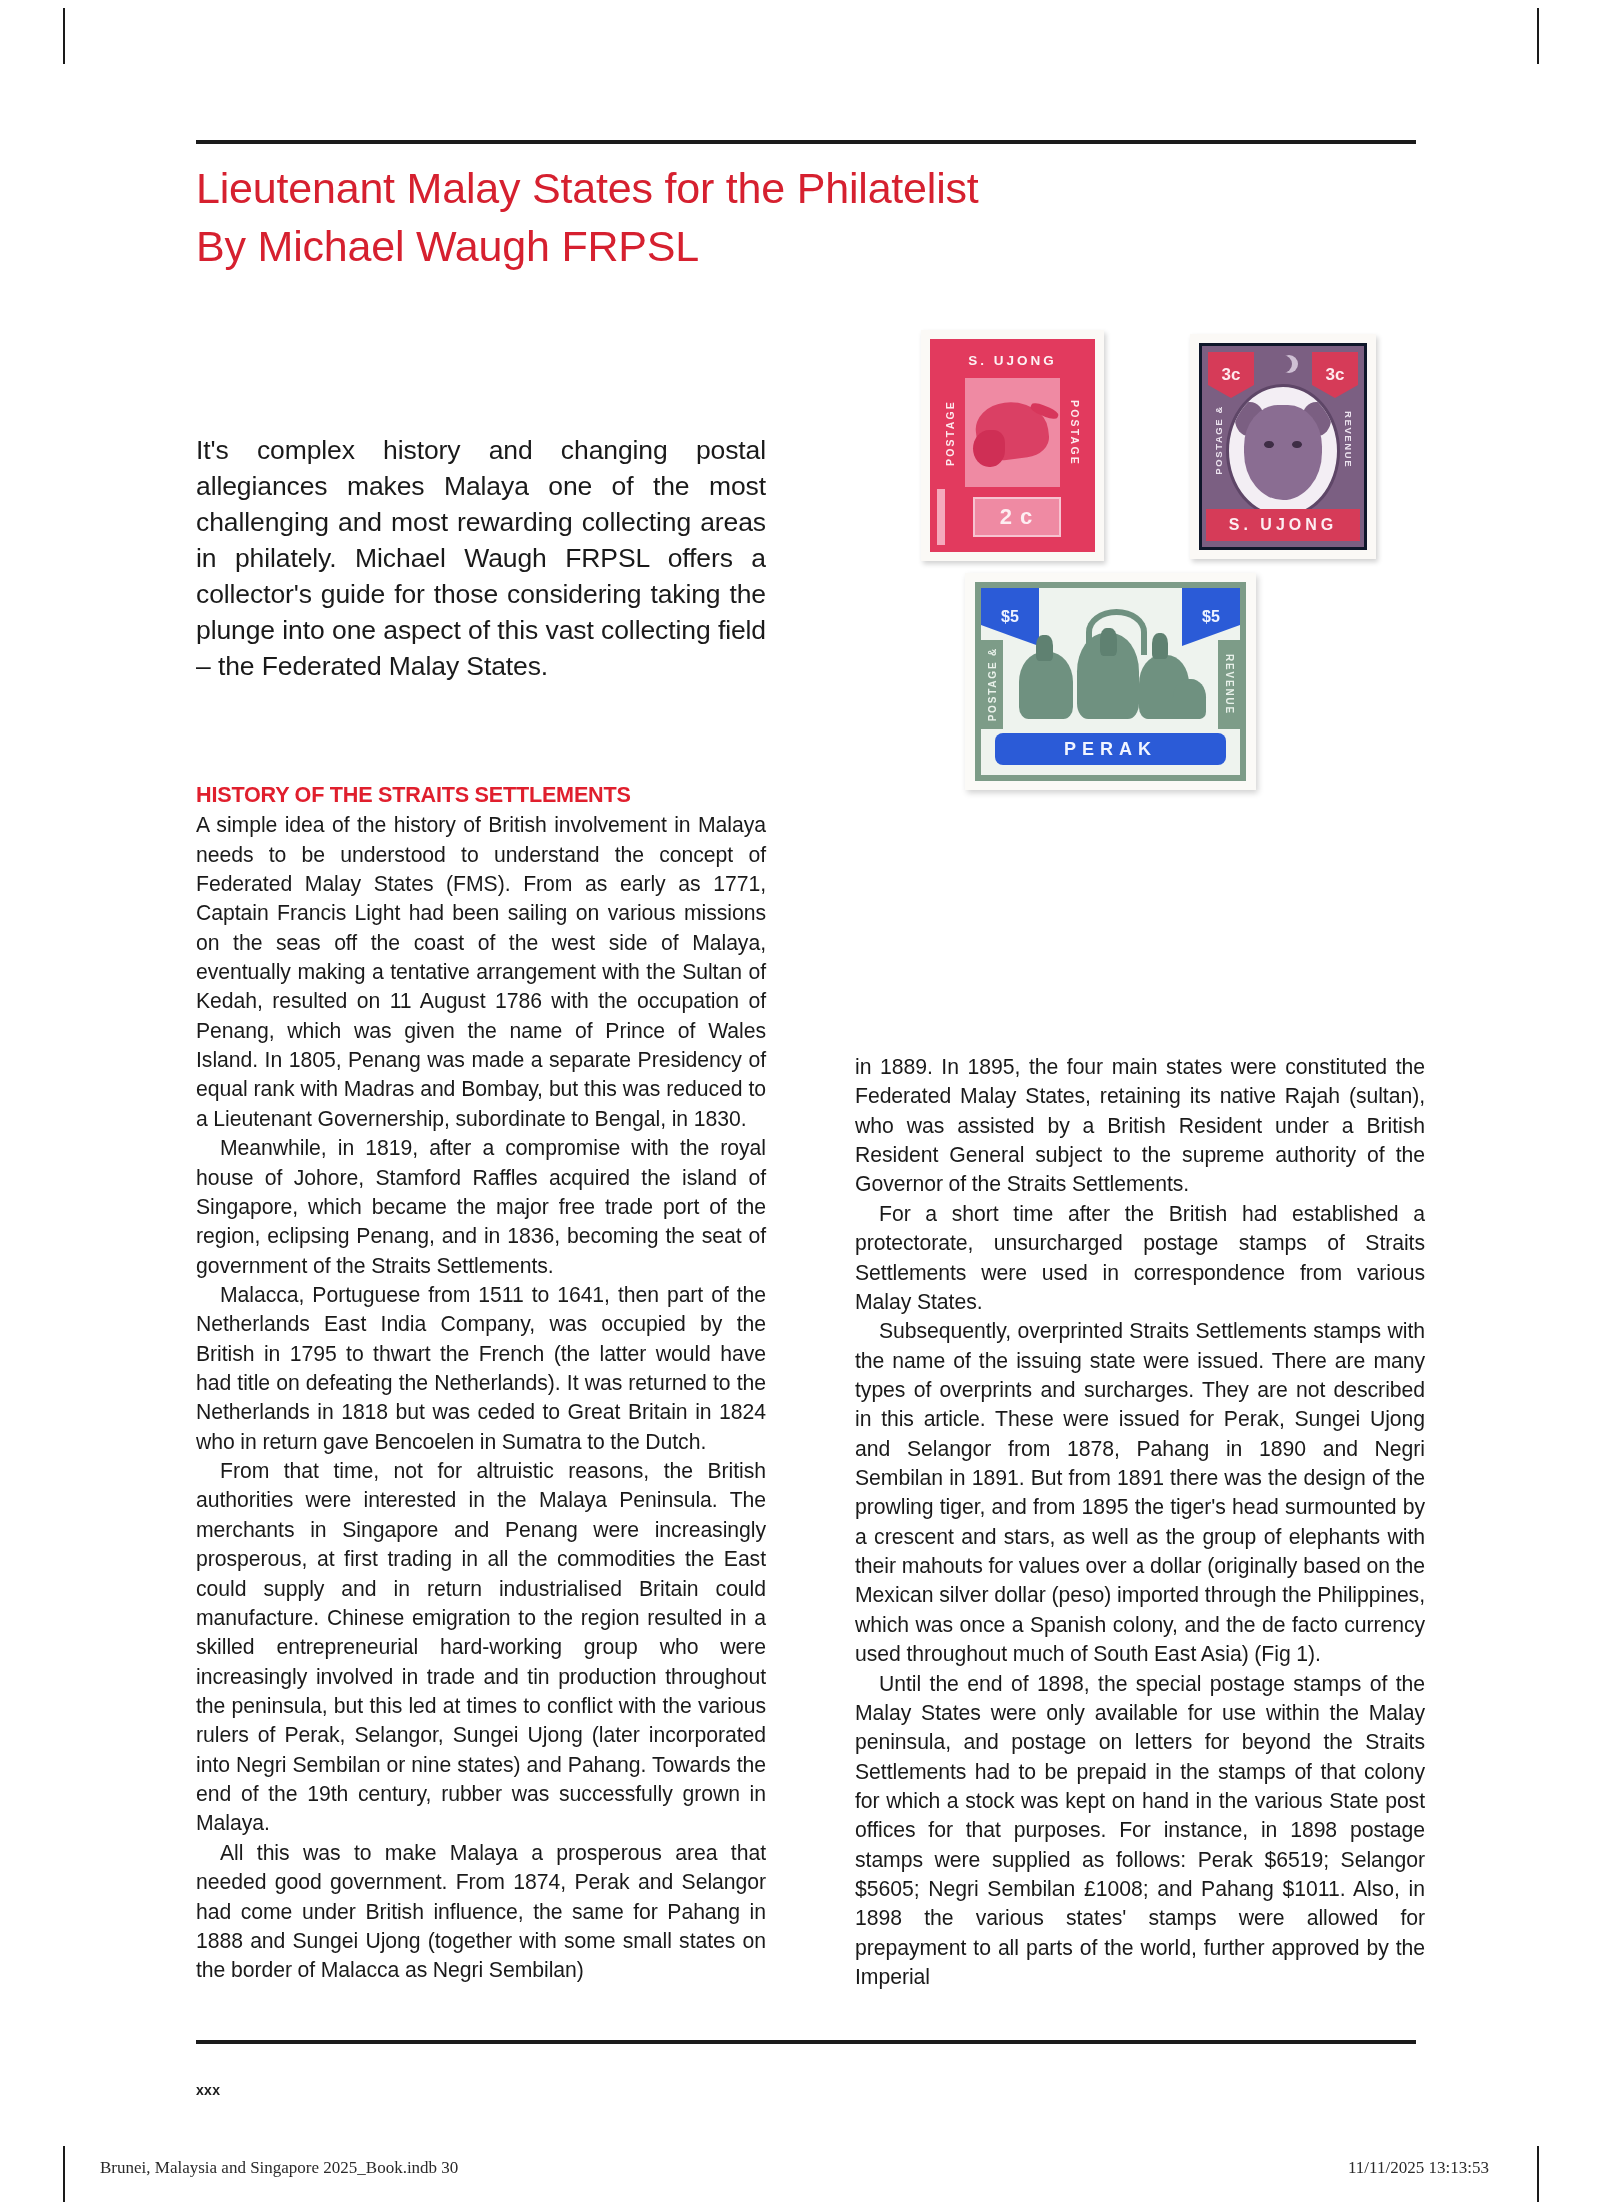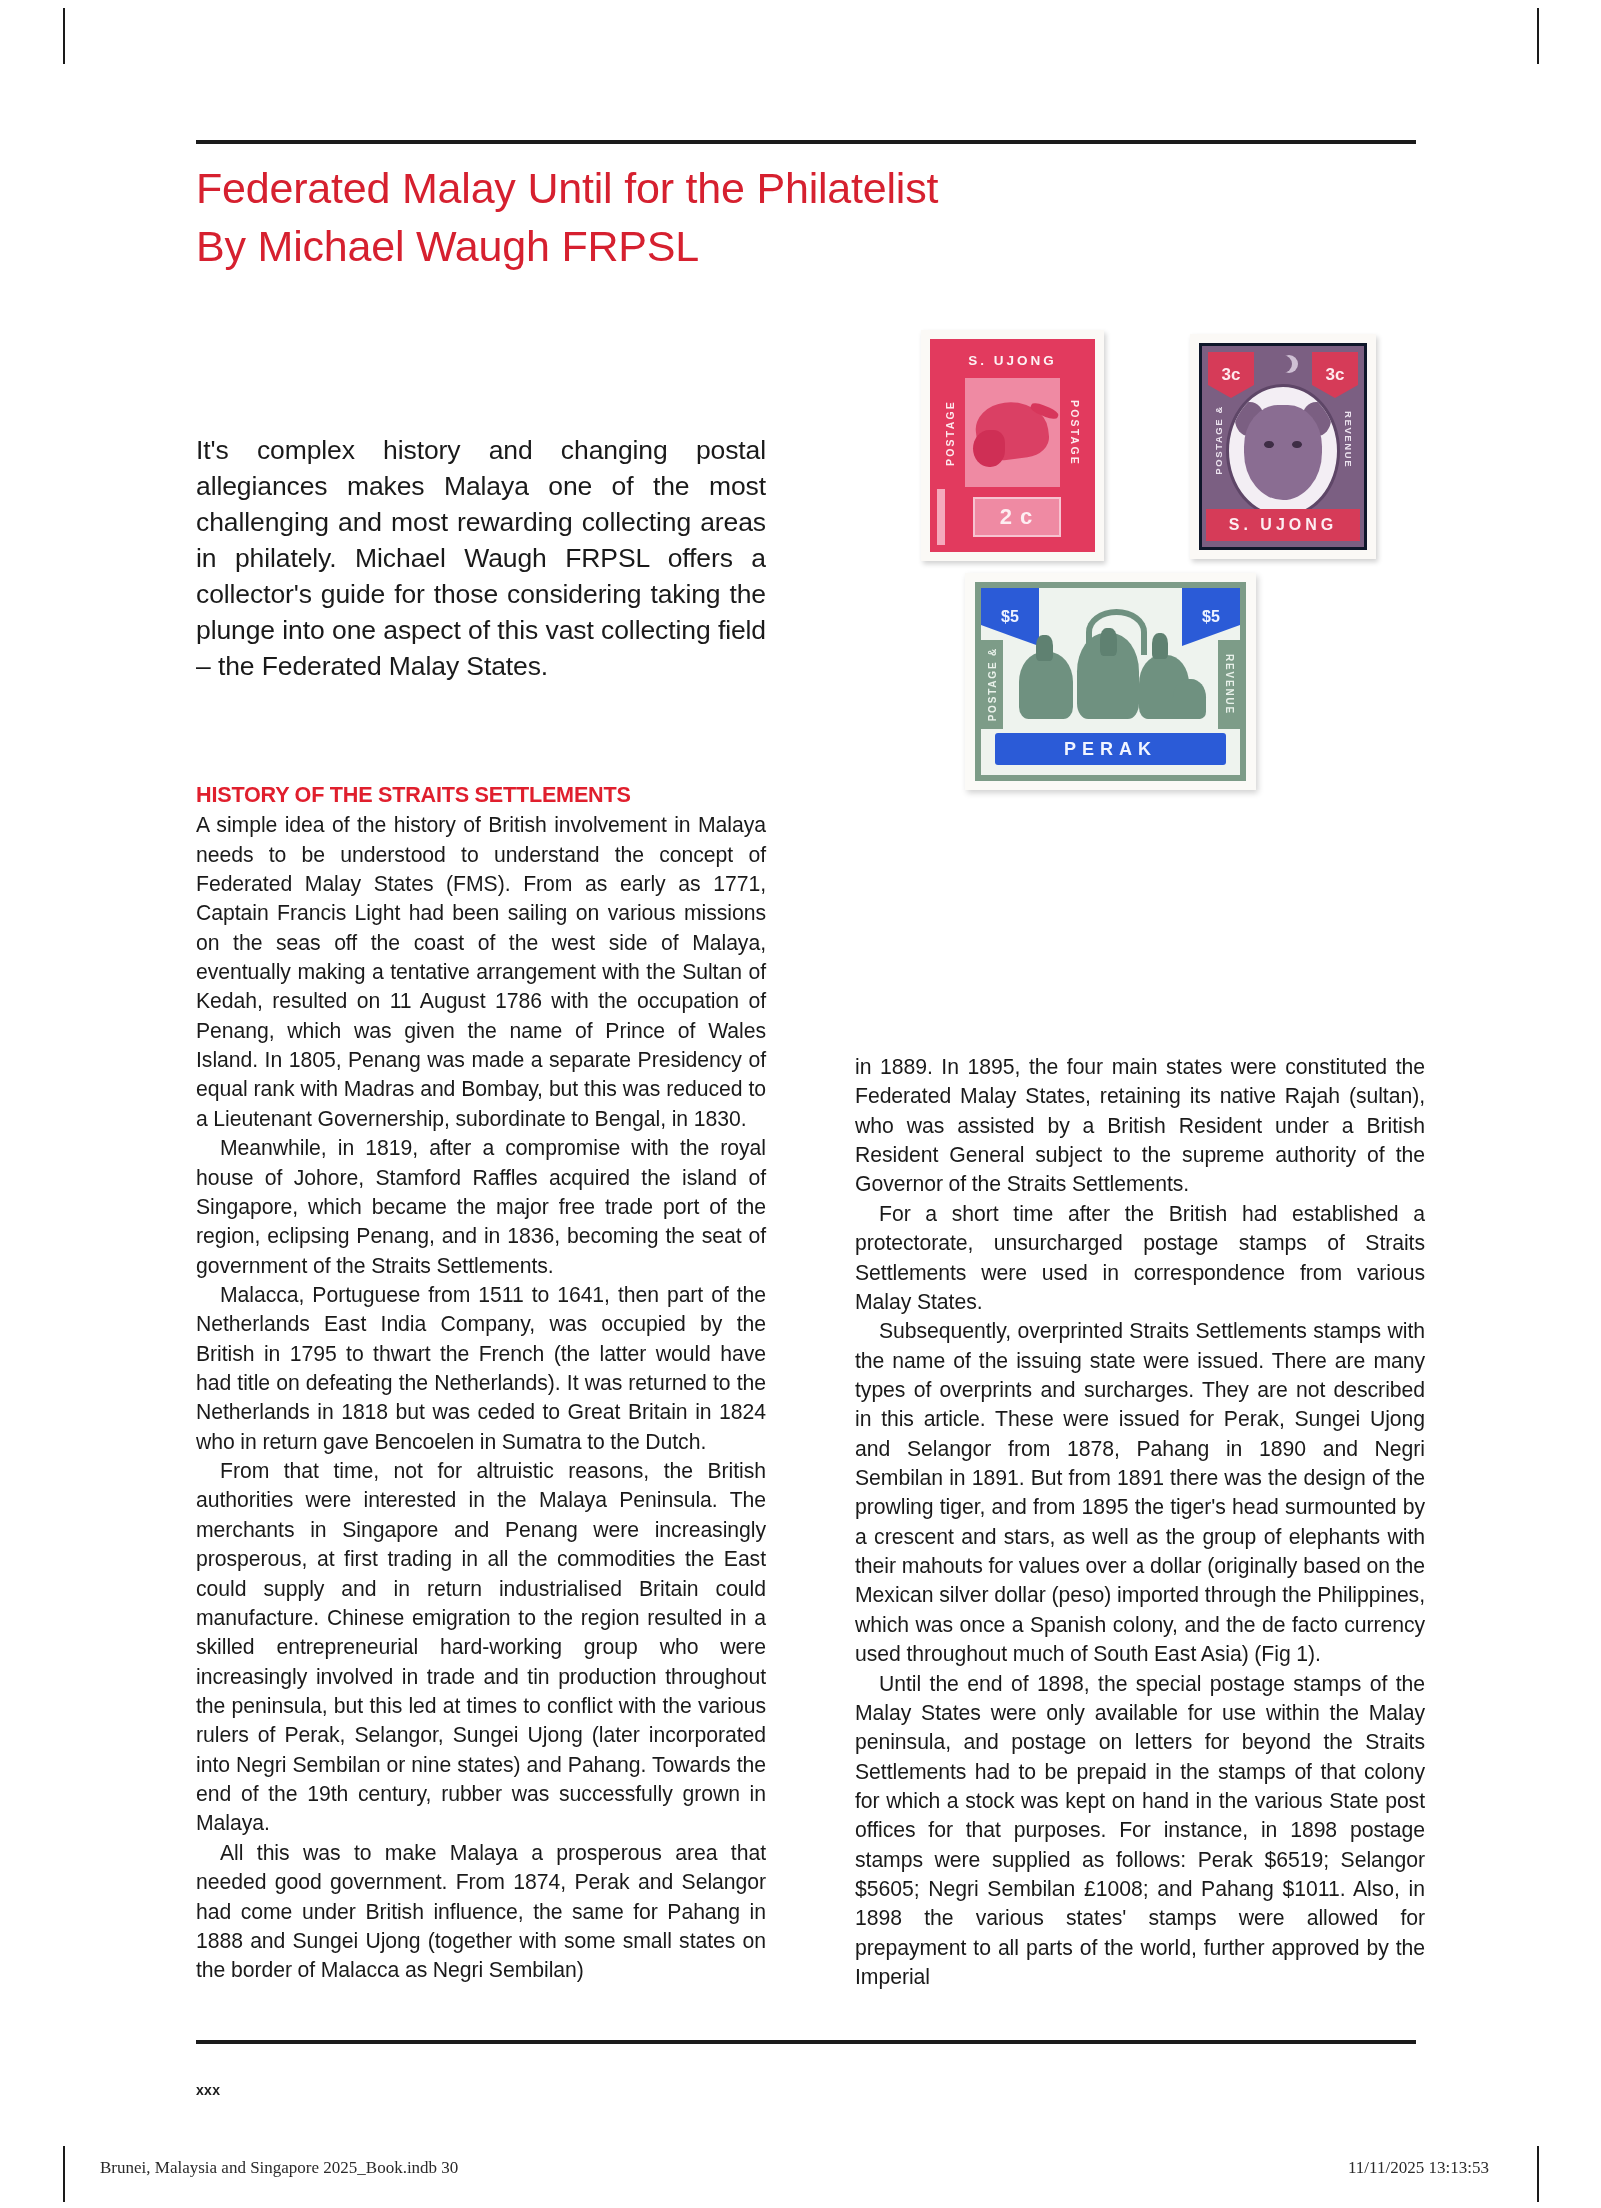--- a/index.html
+++ b/index.html
@@ -395,21 +395,21 @@
     position: absolute;
     left: 14px; right: 14px; bottom: 10px; height: 32px;
     background: #2b5bd7;
     color: #f1f5ff;
     font-weight: bold;
     font-size: 18px;
     letter-spacing: 6px;
     display: flex;
     align-items: center;
     justify-content: center;
-    border-radius: 3px;
+    border-radius: 8px;
   }
 
   .caption {
     position: absolute;
     left: 872px;
     top: 898px;
     width: 560px;
     font-size: 20.2px;
     line-height: 1.37;
     color: #1a1a1a;
@@ -448,21 +448,21 @@
 
   <div class="crop-mark crop-tl-v"></div>
   <div class="crop-mark crop-tr-v"></div>
   <div class="crop-mark crop-bl-v"></div>
   <div class="crop-mark crop-br-v"></div>
 
   <div class="rule rule-top"></div>
   <div class="rule rule-bottom"></div>
 
   <div class="headline">
-    <span class="line">Federated Malay Until for the Philatelist</span>
+    <span class="line">Lieutenant Malay States for the Philatelist</span>
     <span class="line">By Michael Waugh FRPSL</span>
   </div>
 
   <div class="standfirst">It's complex history and changing postal allegiances makes Malaya one of the most challenging and most rewarding collecting areas in philately. Michael Waugh FRPSL offers a collector's guide for those considering taking the plunge into one aspect of this vast collecting field – the Federated Malay States.</div>
 
   <div class="col col-left">
     <div class="sec-head">HISTORY OF THE STRAITS SETTLEMENTS</div>
     <p class="body">A simple idea of the history of British involvement in Malaya needs to be understood to understand the concept of Federated Malay States (FMS). From as early as 1771, Captain Francis Light had been sailing on various missions on the seas off the coast of the west side of Malaya, eventually making a tentative arrangement with the Sultan of Kedah, resulted on 11 August 1786 with the occupation of Penang, which was given the name of Prince of Wales Island. In 1805, Penang was made a separate Presidency of equal rank with Madras and Bombay, but this was reduced to a Lieutenant Governership, subordinate to Bengal, in 1830.</p>
     <p class="body">Meanwhile, in 1819, after a compromise with the royal house of Johore, Stamford Raffles acquired the island of Singapore, which became the major free trade port of the region, eclipsing Penang, and in 1836, becoming the seat of government of the Straits Settlements.</p>
     <p class="body">Malacca, Portuguese from 1511 to 1641, then part of the Netherlands East India Company, was occupied by the British in 1795 to thwart the French (the latter would have had title on defeating the Netherlands). It was returned to the Netherlands in 1818 but was ceded to Great Britain in 1824 who in return gave Bencoelen in Sumatra to the Dutch.</p>

